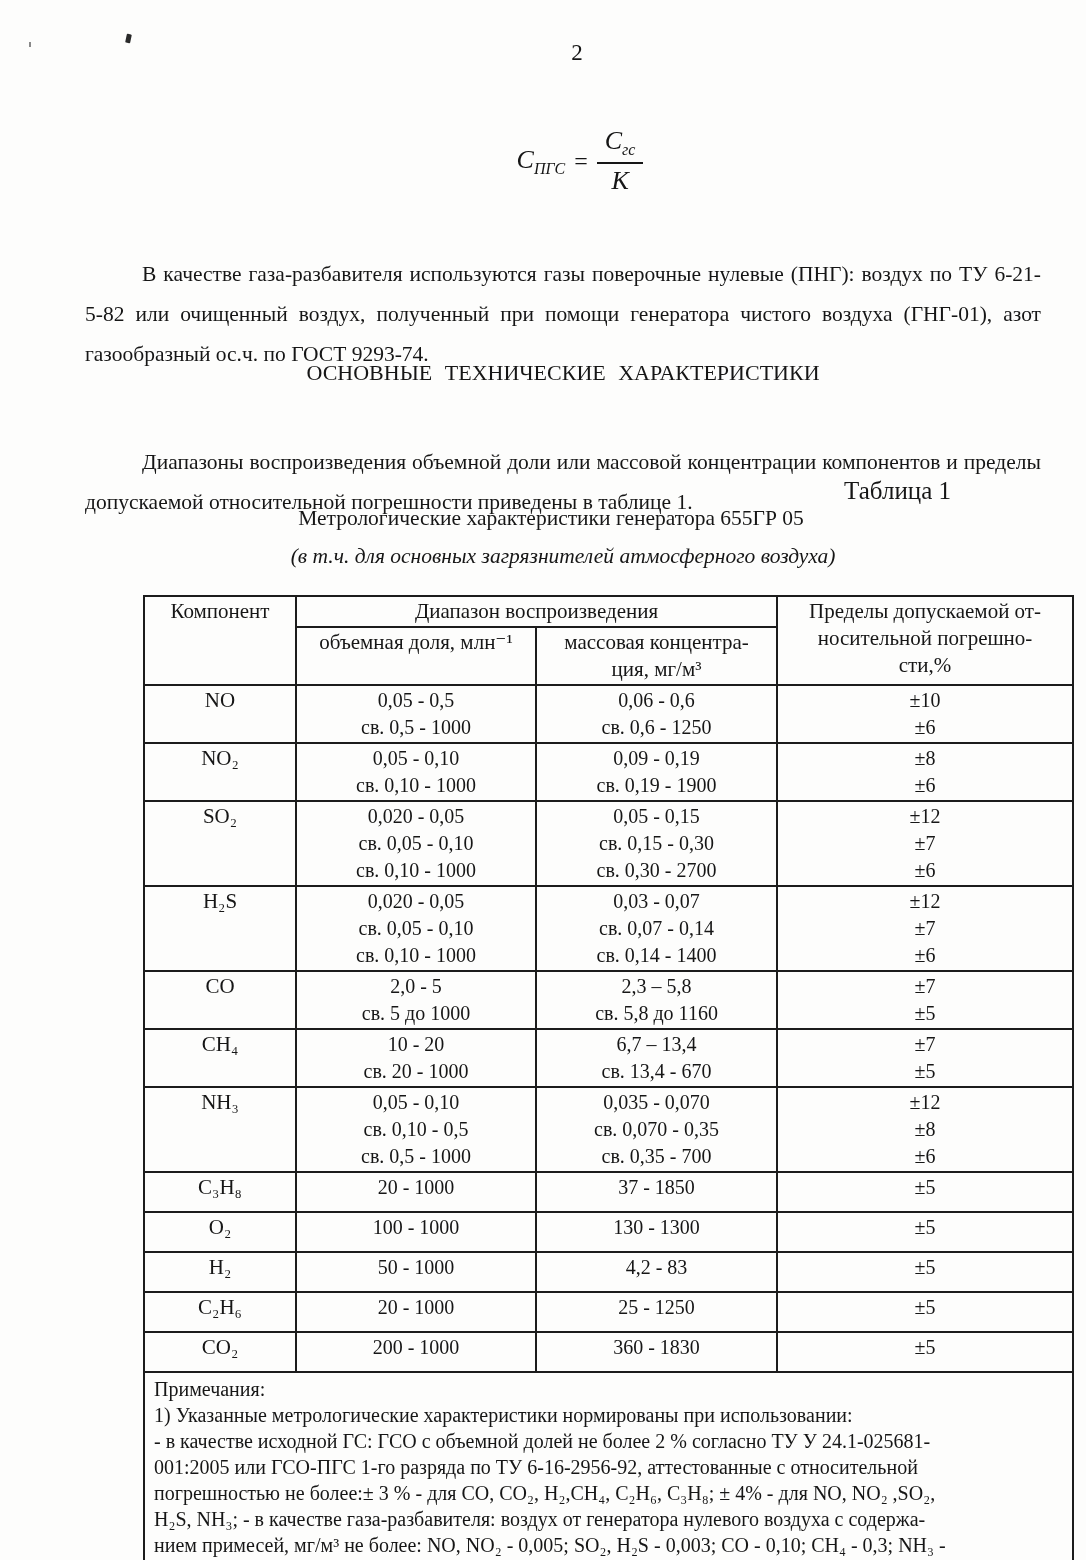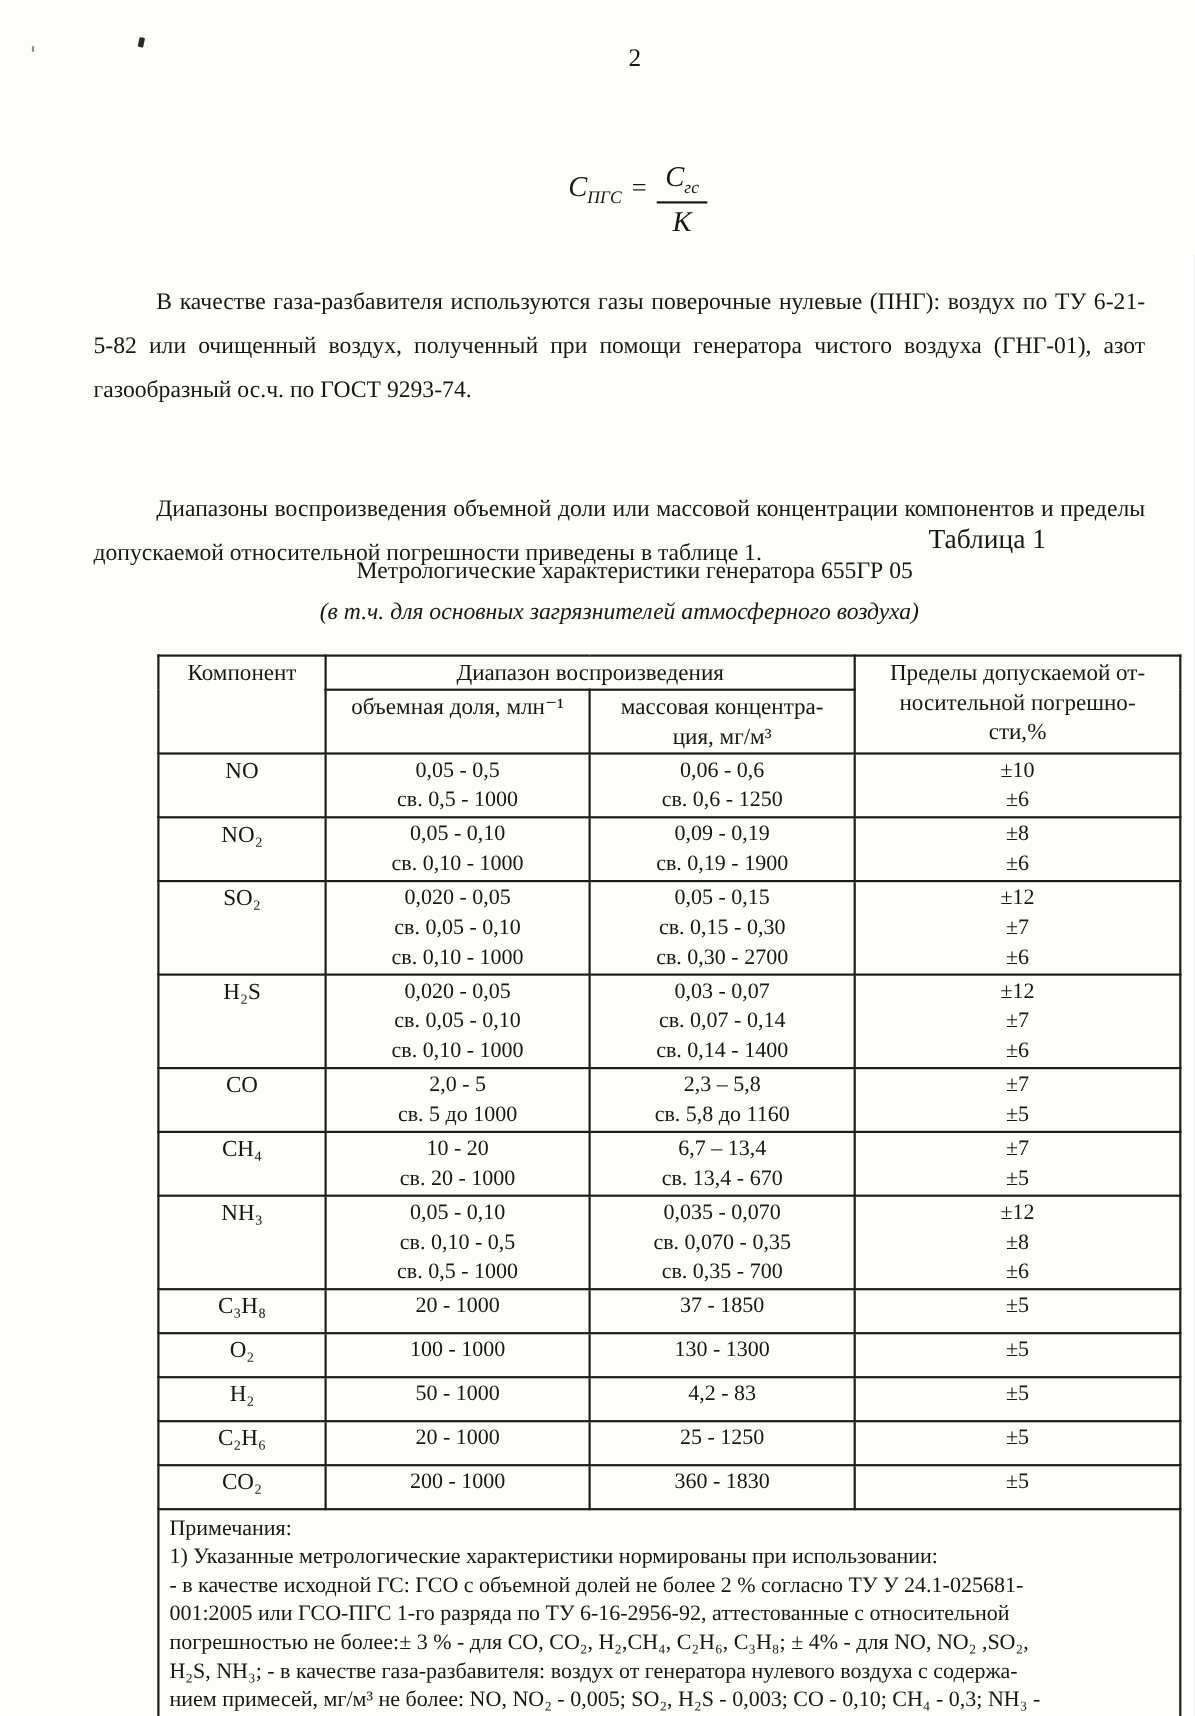--- a/index.html
+++ b/index.html
@@ -24,21 +24,21 @@
 
   
   .formula {
     position:absolute; top:126px; left:0; width:1160px;
     display:flex; justify-content:center; align-items:center; gap:9px;
     font-size:26px; font-style:italic;
   }
   .formula sub { font-size:16px; font-style:italic; }
   .f-eq { font-style:normal; font-size:24px; }
   .frac { display:inline-flex; flex-direction:column; align-items:center; }
-  .frac .num { border-bottom:2px solid #161616; padding:0 8px 3px;margin-top:20px; }
+  .frac .num { border-bottom:2px solid #161616; padding:0 8px 3px; }
   .frac .den { padding-top:2px; }
 
   .para {
     position:absolute; left:85px; width:956px;
     font-size:21.5px; line-height:40px;
     text-align:justify; text-align-last:left;
     text-indent:57px;
     margin-top:48px;
   }
   .para-intro { top:206px; }
@@ -47,21 +47,21 @@
   .section-heading {
     position:absolute; top:360px; left:85px; width:956px;
     text-align:center; font-size:22px; word-spacing:7px;
   }
 
   .table-label {
     position:absolute; top:477px; left:85px; width:866px;
     text-align:right; font-size:25px;
   }
   .table-title {
-    position:absolute; top:506px; left:99px; width:956px;
+    position:absolute; top:506px; left:73px; width:956px;
     text-align:center; font-size:21.5px;
   }
   .table-subtitle {
     position:absolute; top:544px; left:85px; width:956px;
     text-align:center; font-size:21.5px;font-style:italic;
   }
 
   table.main-table {
     position:absolute; top:583px; left:143px;
     width:929px; border-collapse:collapse; table-layout:fixed;margin-top:12px;
@@ -100,20 +100,21 @@
     <span class="f-lhs"><span>C</span><sub>ПГС</sub></span>
     <span class="f-eq">=</span>
     <span class="frac">
       <span class="num"><span>C</span><sub>гс</sub></span>
       <span class="den">К</span>
     </span>
   </div>
 
   <div class="para para-intro">В качестве газа-разбавителя используются газы поверочные нулевые (ПНГ): воздух по ТУ 6-21-5-82 или очищенный воздух, полученный при помощи генератора чистого воздуха (ГНГ-01), азот газообразный ос.ч. по ГОСТ 9293-74.</div>
 
+  <div class="section-heading">ОСНОВНЫЕ ТЕХНИЧЕСКИЕ ХАРАКТЕРИСТИКИ</div>
 
   <div class="para para-ranges">Диапазоны воспроизведения объемной доли или массовой концентрации компонентов и пределы допускаемой относительной погрешности приведены в таблице 1.</div>
 
   <div class="table-label">Таблица 1</div>
   <div class="table-title">Метрологические характеристики генератора 655ГР 05</div>
   <div class="table-subtitle">(в т.ч. для основных загрязнителей  атмосферного воздуха)</div>
 
   <table class="main-table">
     <colgroup>
       <col class="col-comp">

